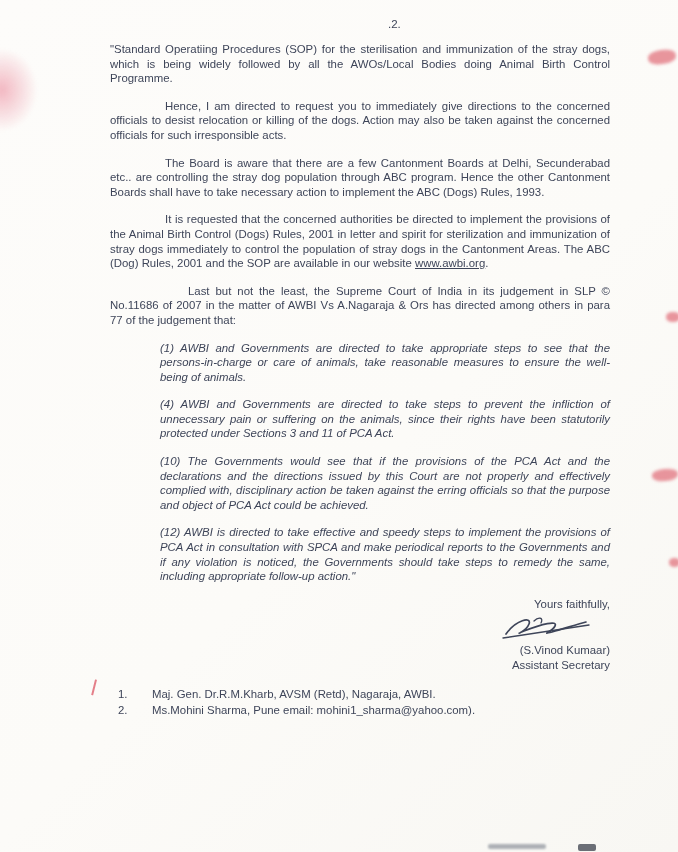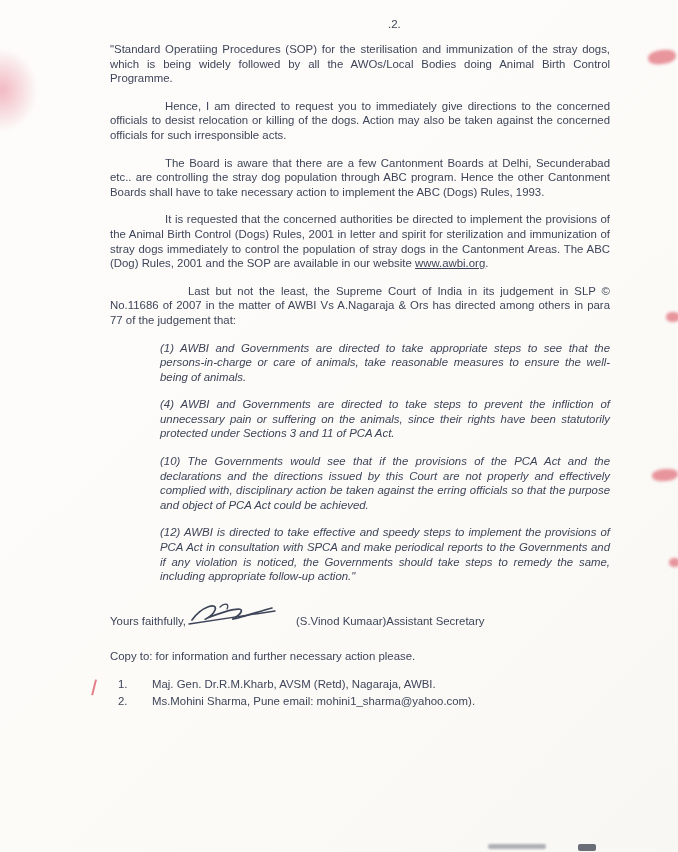--- a/index.html
+++ b/index.html
@@ -40,21 +40,21 @@
   a.doc-link{
     color:var(--ink);
     text-decoration:underline;
     cursor:pointer;
     margin-top:16px;
   }
   .closing-line{margin-top:1px;margin-bottom:0;}
   .signoff{
     margin-top:10px;
     width:100%;
-    display:flex;flex-direction:row;align-items:flex-end;
+    display:flex;flex-direction:column;align-items:flex-end;
     text-align:right;
   }
   .signature-scribble{
     margin:2px 18px 0 0;
     color:var(--ink);
   }
   .copy-block{margin-top:20px;text-align:left;}
   .dist-list{margin-top:14px;}
   .dist-row{display:flex;margin-bottom:2px;text-align:left;}
   .dist-num{width:42px;padding-left:8px;}
@@ -125,21 +125,20 @@
       <div>Yours faithfully,</div>
       <svg class="signature-scribble" width="92" height="30" viewBox="0 0 92 30" aria-hidden="true">
         <path d="M6 21 C 16 7, 32 3, 29 11 C 26 19, 12 23, 24 18 C 42 11, 58 7, 55 13 C 52 19, 40 22, 52 19 C 66 15, 78 11, 86 9" fill="none" stroke="currentColor" stroke-width="1.7" stroke-linecap="round"></path>
         <path d="M3 25 L 89 12" fill="none" stroke="currentColor" stroke-width="1.4" stroke-linecap="round"></path>
         <path d="M34 8 C 38 4, 44 4, 41 10" fill="none" stroke="currentColor" stroke-width="1.3" stroke-linecap="round"></path>
       </svg>
       <div>(S.Vinod Kumaar)</div>
       <div>Assistant Secretary</div>
     </div>
 
-    <div class="copy-block">Copy to: for information and further necessary action please.</div>
 
     <div class="dist-list">
       <div class="dist-row">
         <span class="dist-num">1.</span>
         <span>Maj. Gen. Dr.R.M.Kharb, AVSM (Retd), Nagaraja, AWBI.</span>
       </div>
       <div class="dist-row">
         <span class="dist-num">2.</span>
         <span>Ms.Mohini Sharma, Pune email: mohini1_sharma@yahoo.com).</span>
       </div>

